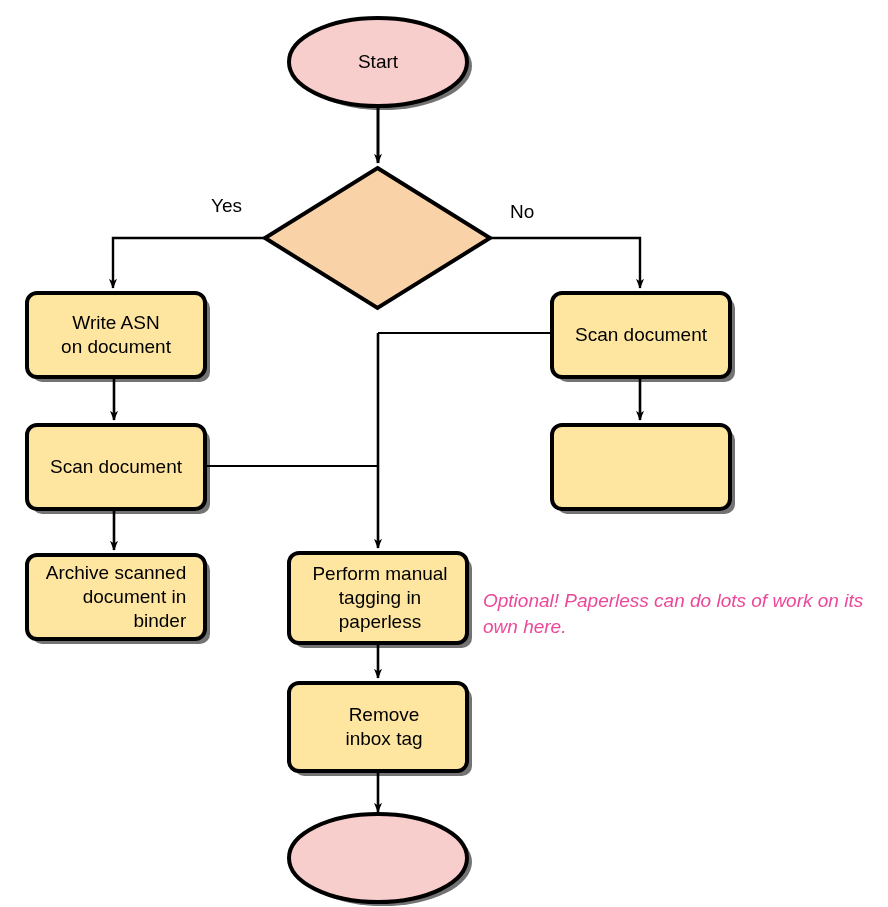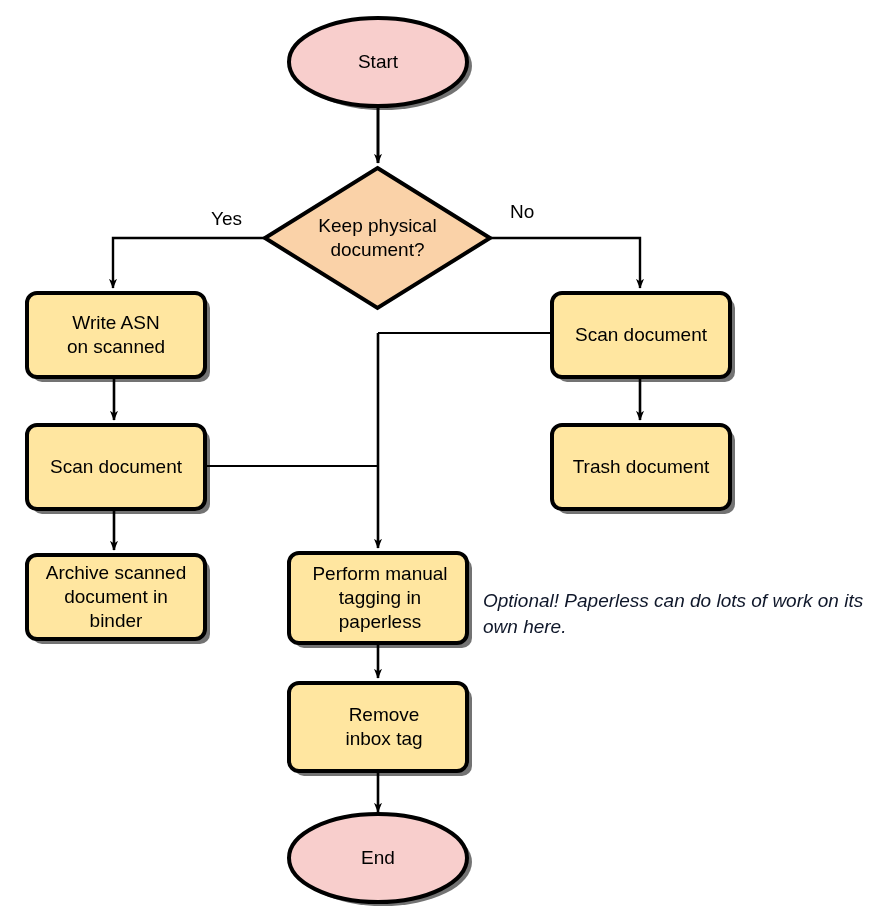--- a/index.html
+++ b/index.html
@@ -41,21 +41,21 @@
   .edge-label {
     position: absolute;
     color: #000000;
     font-family: "Liberation Sans", sans-serif;
     font-size: 19px;
     line-height: 22px;
     white-space: nowrap;
   }
   .note-text {
     position: absolute;
-    color: #0f172a;
+    color: #ec4899;
     font-family: "Liberation Sans", sans-serif;
     font-style: italic;
     font-size: 19px;
     line-height: 26px;
   }
 </style>
 </head>
 <body>
 
 <div id="flow-root">
@@ -113,44 +113,40 @@
       <rect x="552" y="293" width="178" height="84" rx="10" ry="10" fill="#ffe6a0"></rect>
       <rect x="552" y="425" width="178" height="84" rx="10" ry="10" fill="#ffe6a0"></rect>
       <rect x="289" y="553" width="178" height="90" rx="10" ry="10" fill="#ffe6a0"></rect>
       <rect x="289" y="683" width="178" height="88" rx="10" ry="10" fill="#ffe6a0"></rect>
       <ellipse cx="378" cy="858" rx="89" ry="44" fill="#f8cecc"></ellipse>
     </g>
   </svg>
 
   <div class="node-label" style="left:289px; top:18px; width:178px; height:88px;">Start</div>
 
-  <div class="node-label" style="left:265px; top:168px; width:225px; height:140px;">Keep physical
-document?</div>
 
   <div class="node-label" style="left:27px; top:293px; width:178px; height:84px;">Write ASN
-on scanned</div>
+on document</div>
 
   <div class="node-label" style="left:27px; top:425px; width:178px; height:84px;">Scan document</div>
 
-  <div class="node-label" style="left:27px; top:555px; width:178px; height:84px;">Archive scanned
+  <div class="node-label" style="left:27px; top:555px; width:178px; height:84px;text-align:right;">Archive scanned
 document in
 binder</div>
 
   <div class="node-label" style="left:552px; top:293px; width:178px; height:84px;">Scan document</div>
 
-  <div class="node-label" style="left:552px; top:425px; width:178px; height:84px;">Trash document</div>
 
   <div class="node-label" style="left:291px; top:553px; width:178px; height:90px;">Perform manual
 tagging in
 paperless</div>
 
   <div class="node-label" style="left:295px; top:683px; width:178px; height:88px;">Remove
 inbox tag</div>
 
-  <div class="node-label" style="left:289px; top:814px; width:178px; height:88px;">End</div>
 
-  <div class="edge-label" style="left:211px; top:208px;">Yes</div>
+  <div class="edge-label" style="left:211px; top:195px;">Yes</div>
 
   <div class="edge-label" style="left:510px; top:201px;">No</div>
 
   <div class="note-text" style="left:483px; top:588px; width:400px;">Optional! Paperless can do lots of work on its own here.</div>
 
 </div>
 
 </body></html>

